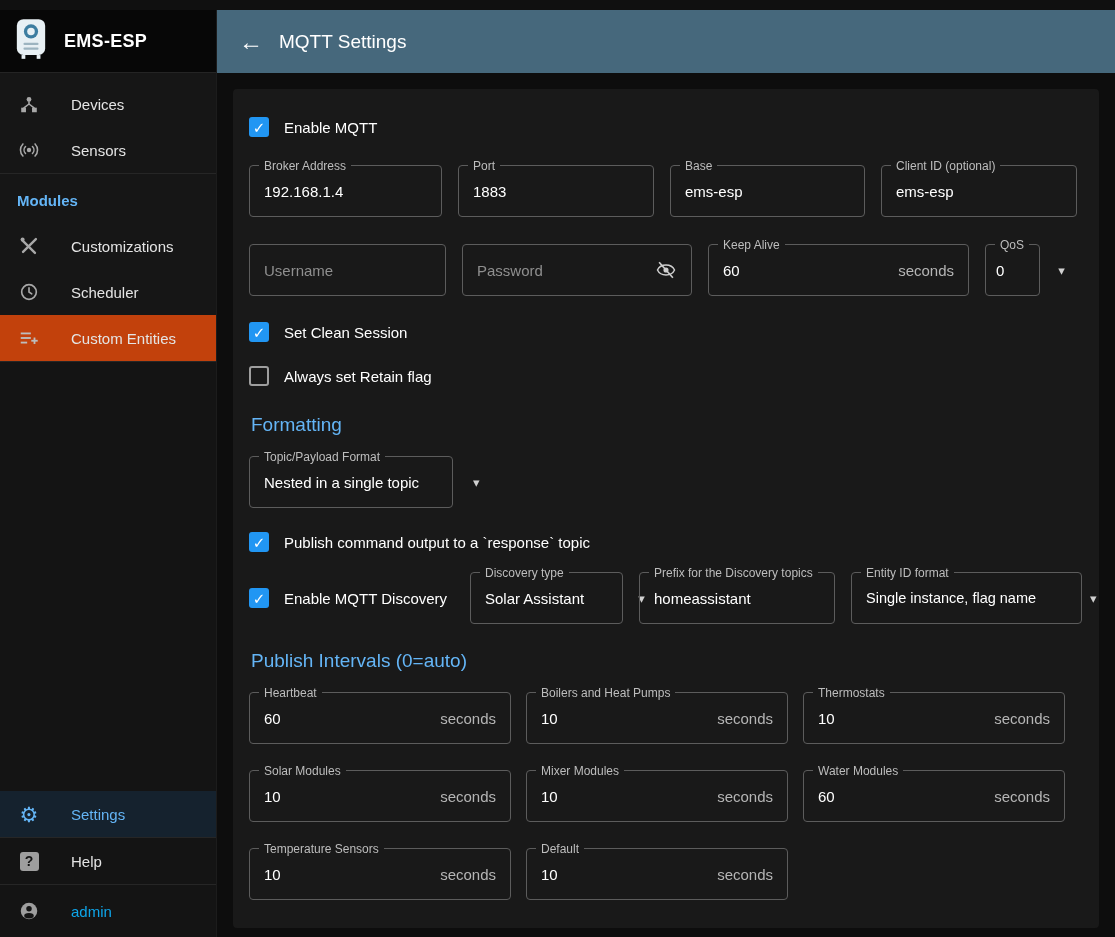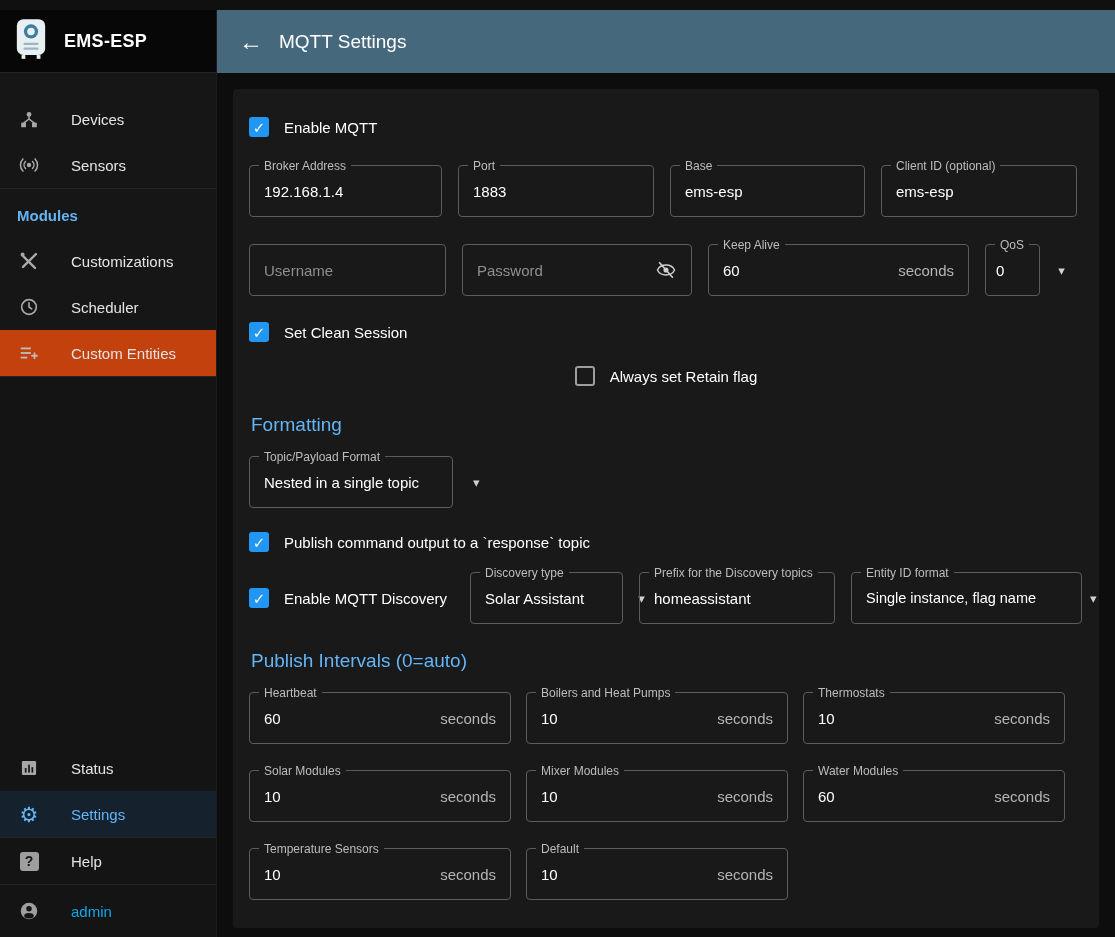--- a/index.html
+++ b/index.html
@@ -15,21 +15,21 @@
   .sidebar {
     width: 217px; flex: 0 0 217px; background: #141414;
     display: flex; flex-direction: column; border-right: 1px solid #1c1c1c;
   }
   .logo-row {
     height: 63px; flex: 0 0 63px; background: #070707;
     display: flex; align-items: center; padding: 0 14px;
     border-bottom: 1px solid #242424;
   }
   .app-title { color: #ffffff; font-size: 18px; font-weight: 700; margin-left: 16px; letter-spacing: .3px; }
-  .nav { padding-top: 23px; background: #161616; }
+  .nav { padding-top: 8px; background: #161616; }
   .nav-item {
     height: 46px; display: flex; align-items: center;
     padding: 0 17px; color: #e4e4e4; font-size: 15px; cursor: pointer;
   }
   .nav-icon {
     width: 24px; height: 24px; flex: 0 0 24px; margin-right: 30px;
     display: flex; align-items: center; justify-content: center;
   }
   .nav-item.highlight { background: #c2410c; }
   .nav-item.selected  { background: #15222e; }
@@ -95,21 +95,21 @@
   .disc-check { width: 221px; flex: 0 0 221px; }
   .disc-fields { display: flex; gap: 16px; }
 
   .intervals-grid {
     display: grid; grid-template-columns: 262px 262px 262px;
     column-gap: 15px; row-gap: 26px; margin-top: 20px;
   }
 
   
   .mt8  { margin-top: 8px; }
-  .mt16 { margin-top: 16px; justify-content: center; }
+  .mt16 { margin-top: 16px; }
   .mt20 { margin-top: 20px; }
   .mt22 { margin-top: 22px; }
   .mt24 { margin-top: 24px; }
   .mt26 { margin-top: 26px; }
   .mt27 { margin-top: 27px; }
 </style>
 </head>
 <body>
 
 <div class="top-strip"></div>
@@ -187,31 +187,20 @@
           </svg>
         </span>
         <span class="nav-label">Custom Entities</span>
       </div>
       <div class="divider"></div>
     </nav>
 
     <div class="spacer"></div>
 
     <div class="nav-bottom">
-      <div class="nav-item">
-        <span class="nav-icon">
-          <svg width="20" height="20" viewBox="0 0 24 24">
-            <rect x="3.5" y="3.5" width="17" height="17" rx="1.5" fill="#a8a8a8"></rect>
-            <rect x="7" y="12" width="2" height="5.5" fill="#141414"></rect>
-            <rect x="11" y="8" width="2" height="9.5" fill="#141414"></rect>
-            <rect x="15" y="11" width="2" height="6.5" fill="#141414"></rect>
-          </svg>
-        </span>
-        <span class="nav-label">Status</span>
-      </div>
       <div class="nav-item selected">
         <span class="nav-icon">
           <span class="gear-glyph">⚙</span>
         </span>
         <span class="nav-label">Settings</span>
       </div>
       <div class="divider"></div>
       <div class="nav-item">
         <span class="nav-icon">
           <span class="help-badge">?</span>

